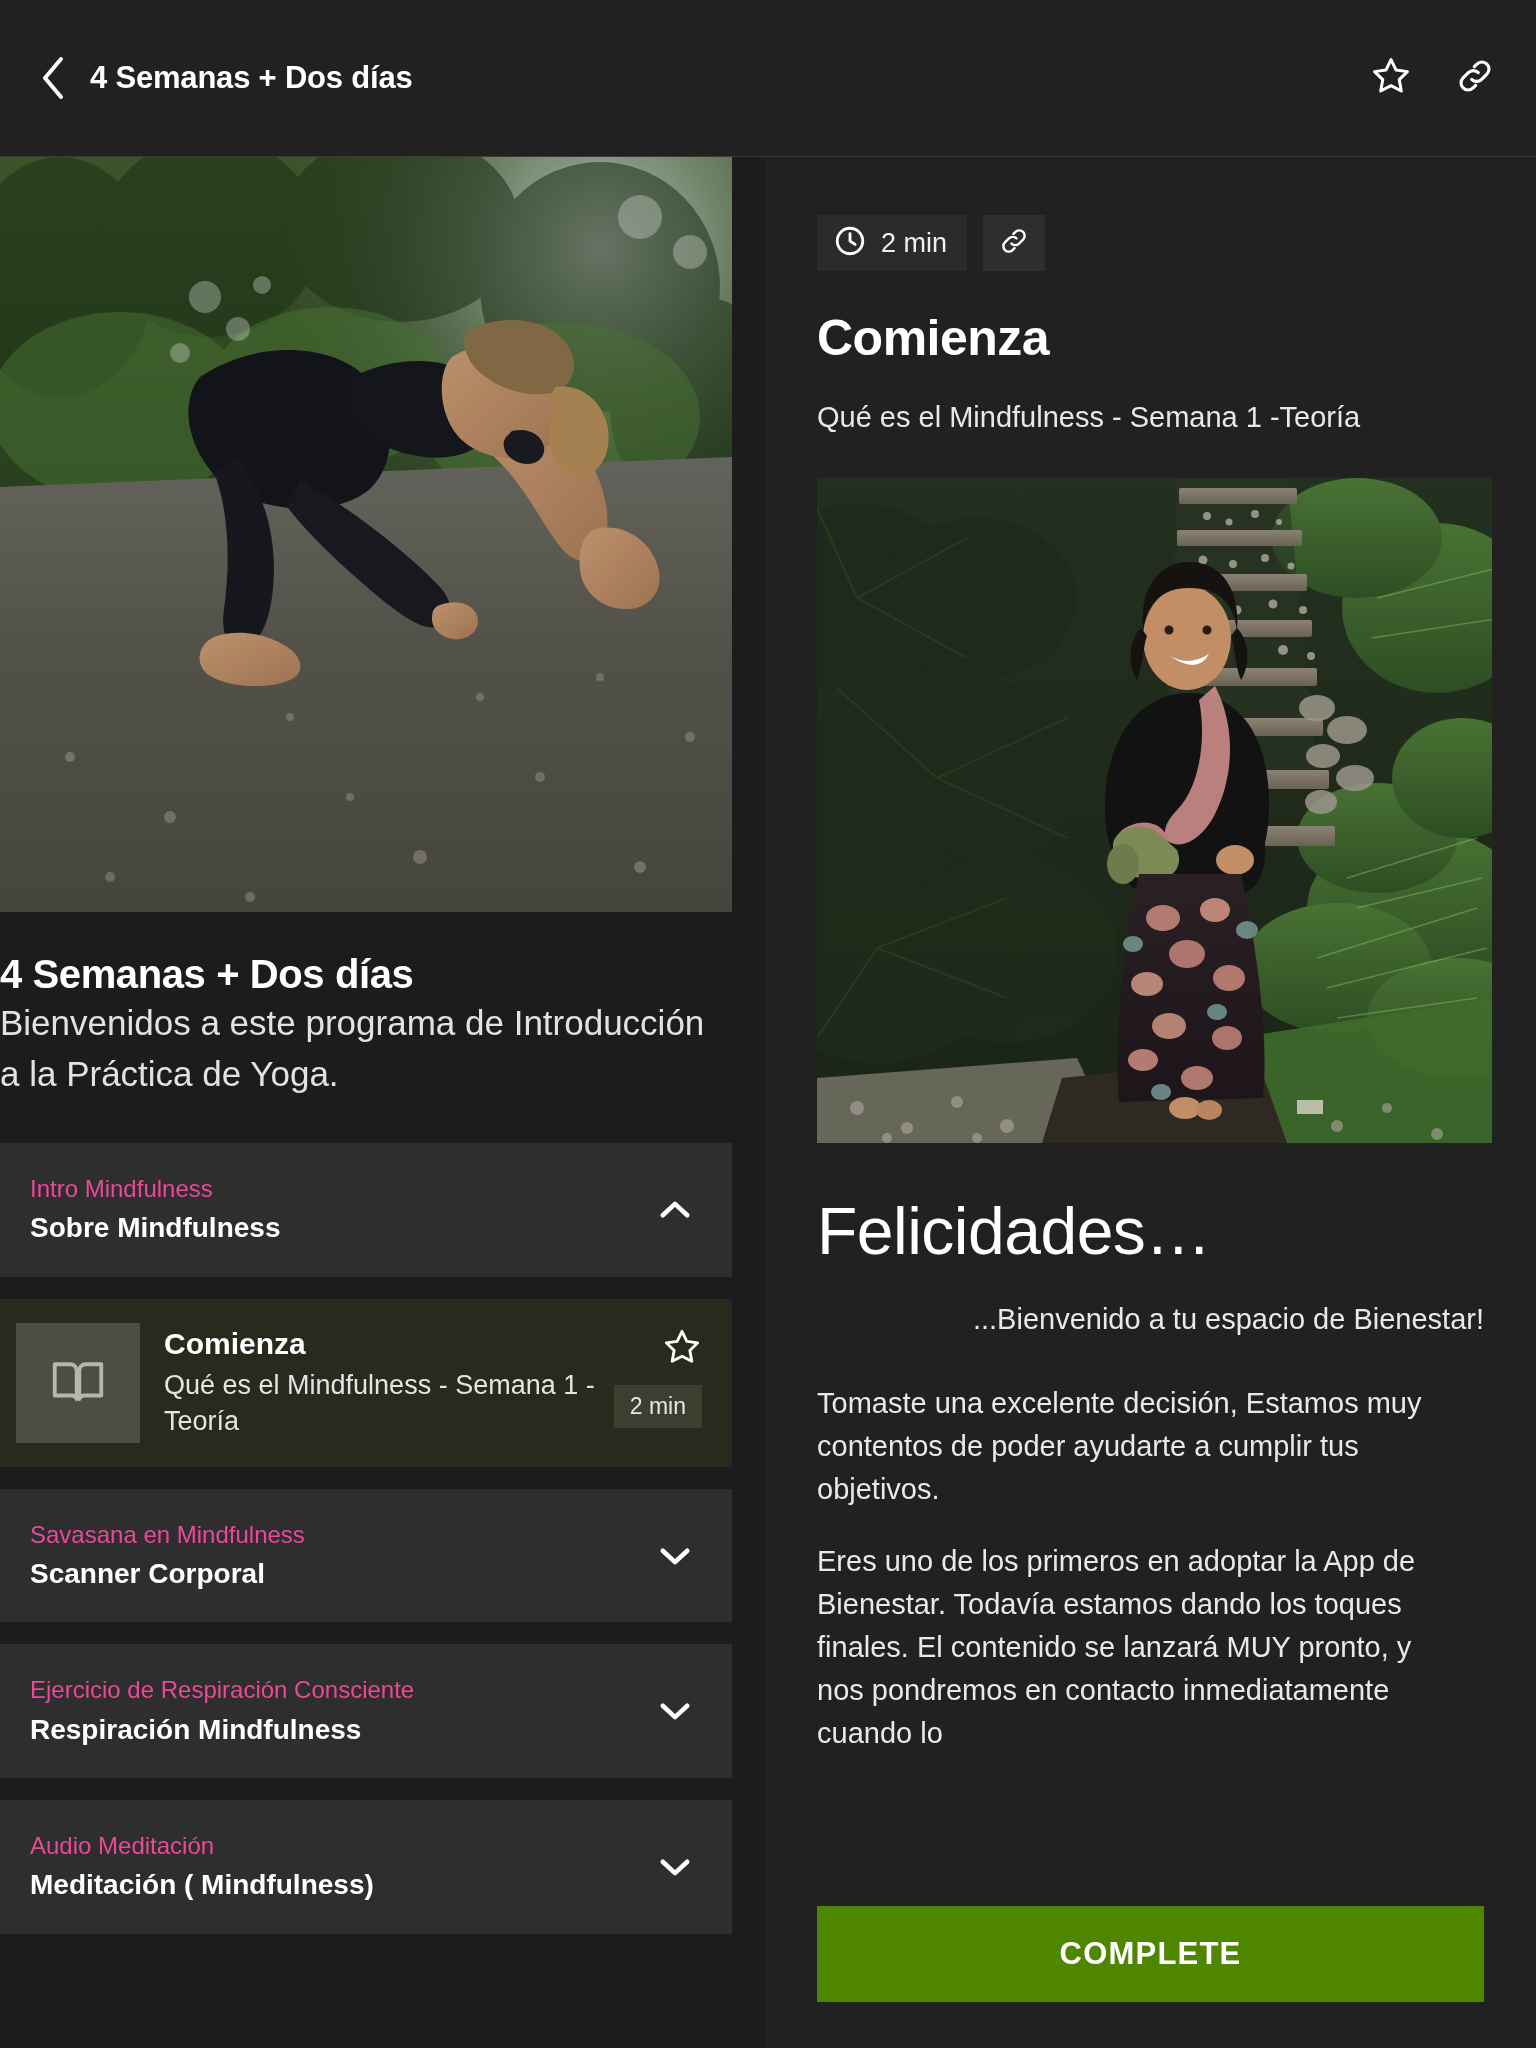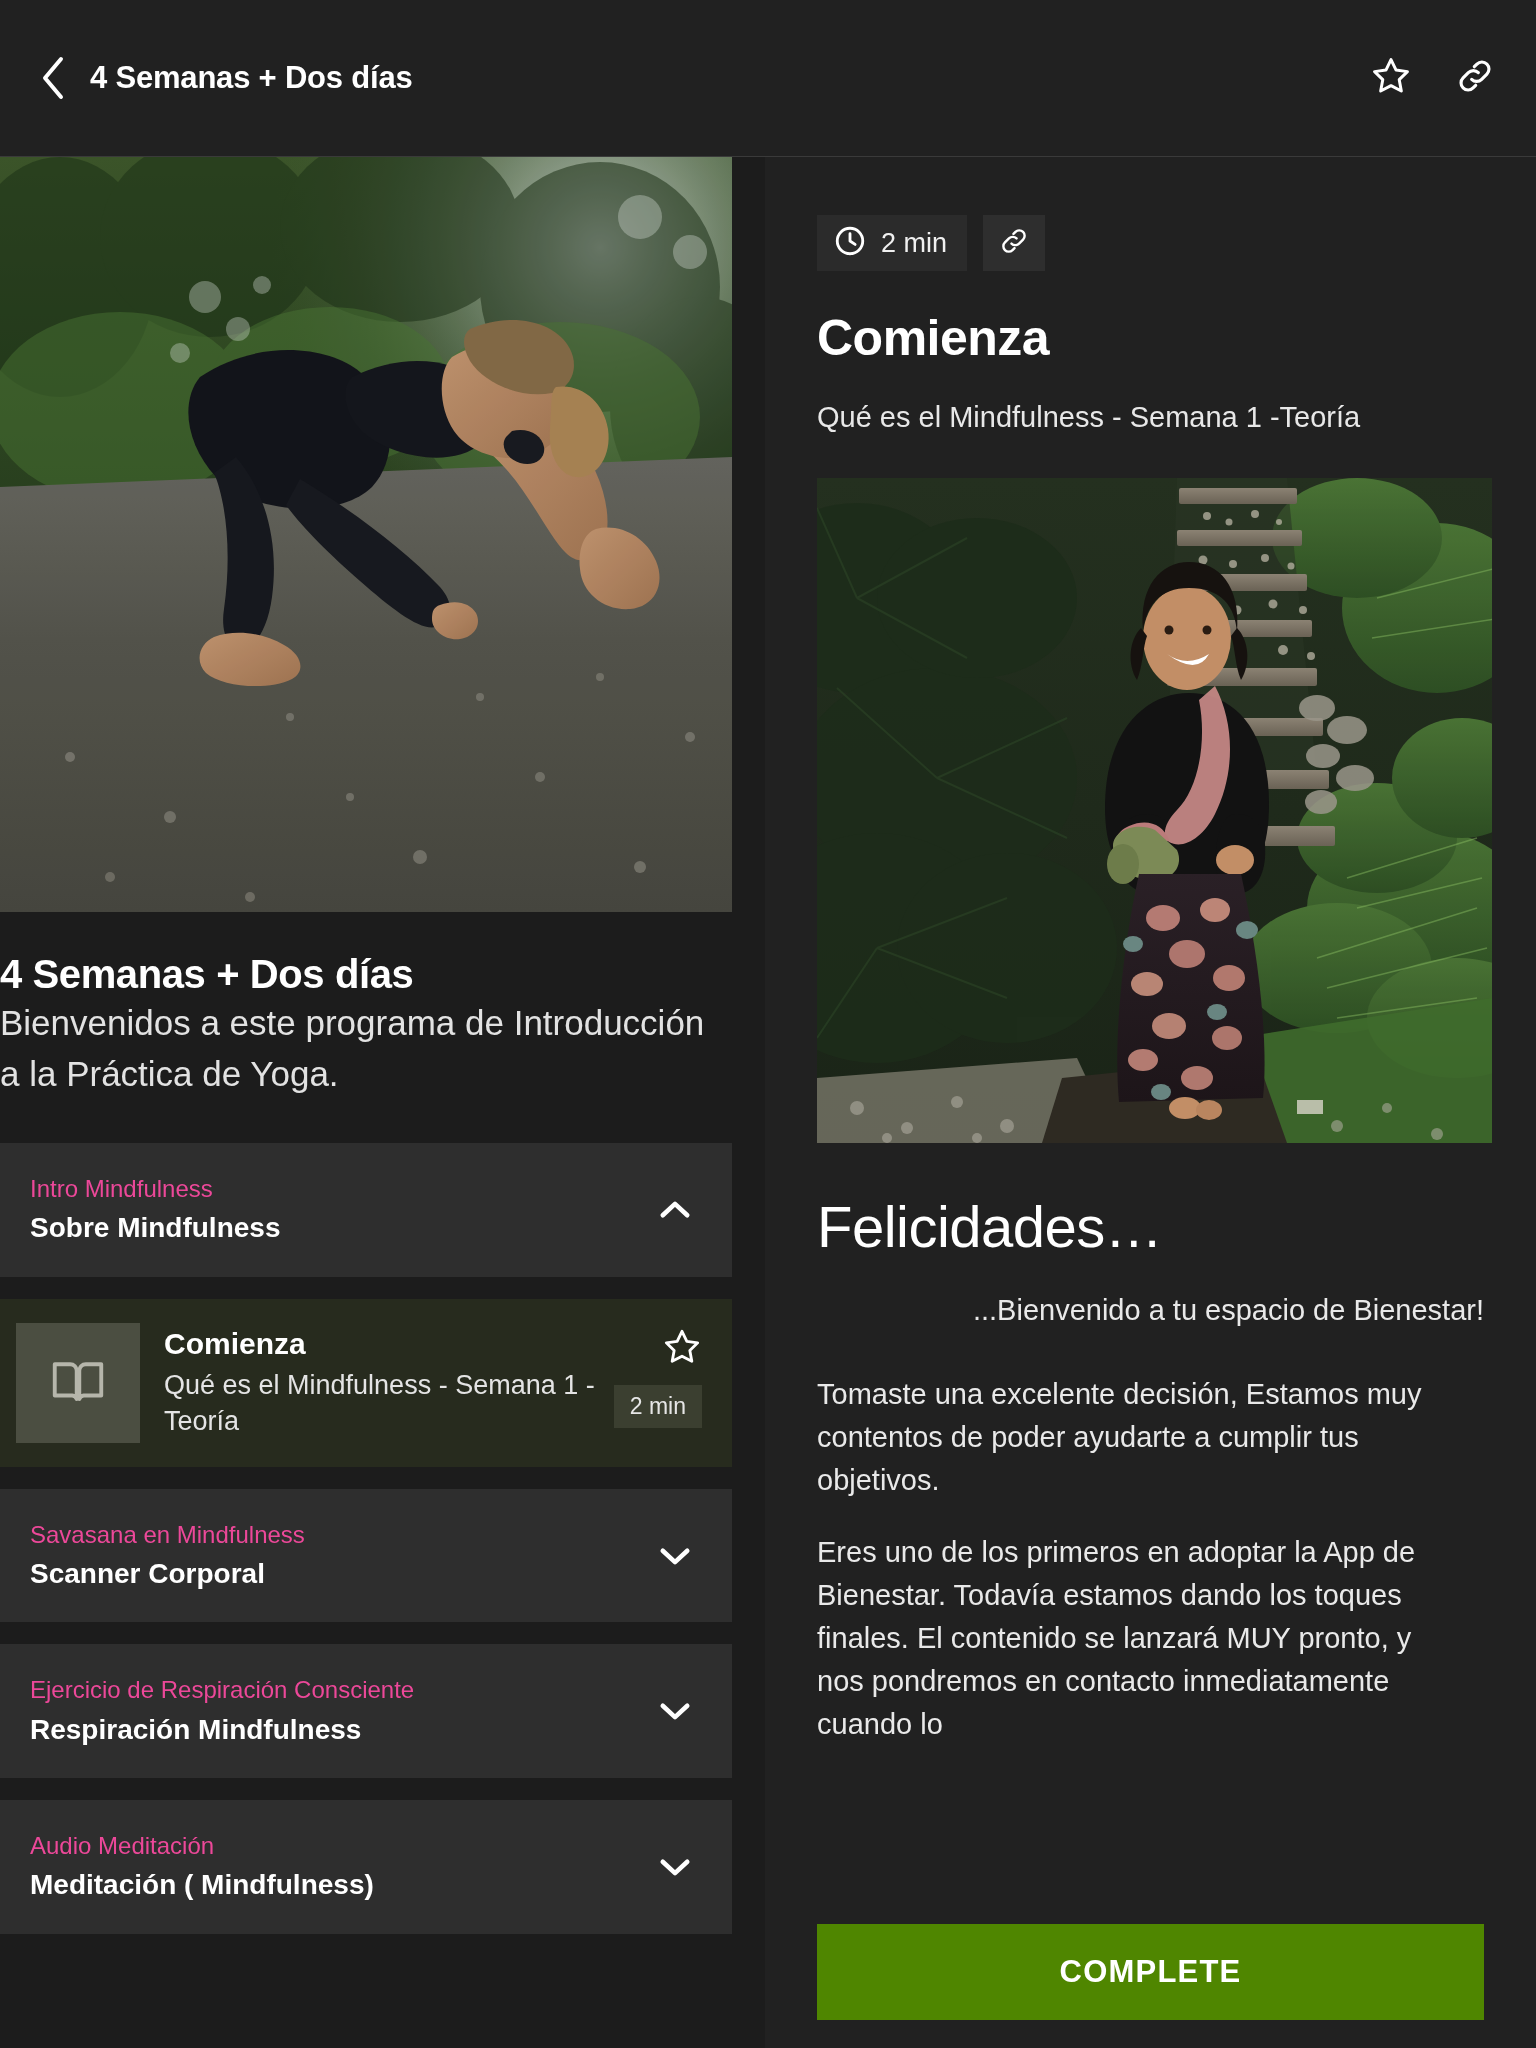--- a/index.html
+++ b/index.html
@@ -217,21 +217,21 @@
     height: 665px;
     margin-top: 44px;
     overflow: hidden;
     background: #1a2318;
     position: relative;
   }
   .content-img svg { display: block; width: 675px; height: 665px; }
 
   .rp-h2 {
     color: #ffffff;
-    font-size: 58px;
+    font-size: 66px;
     font-weight: 400;
     letter-spacing: -0.5px;
     margin-top: 50px;
   }
   .rp-lead {
     color: #e9e9e9;
     font-size: 29px;
     margin-top: 34px;
     text-align: right;
   }
@@ -242,21 +242,21 @@
     margin-top: 46px;
     width: 630px;
   }
   .rp-para.second { margin-top: 28px; }
 
   
   .complete-wrap {
     position: absolute;
     left: 52px;
     right: 52px;
-    bottom: 28px;
+    bottom: 46px;
     z-index: 5;
   }
   .complete-btn {
     width: 100%;
     height: 96px;
     background: #4f8600;
     border: none;
     color: #ffffff;
     font-family: "Liberation Sans", sans-serif;
     font-size: 31px;

